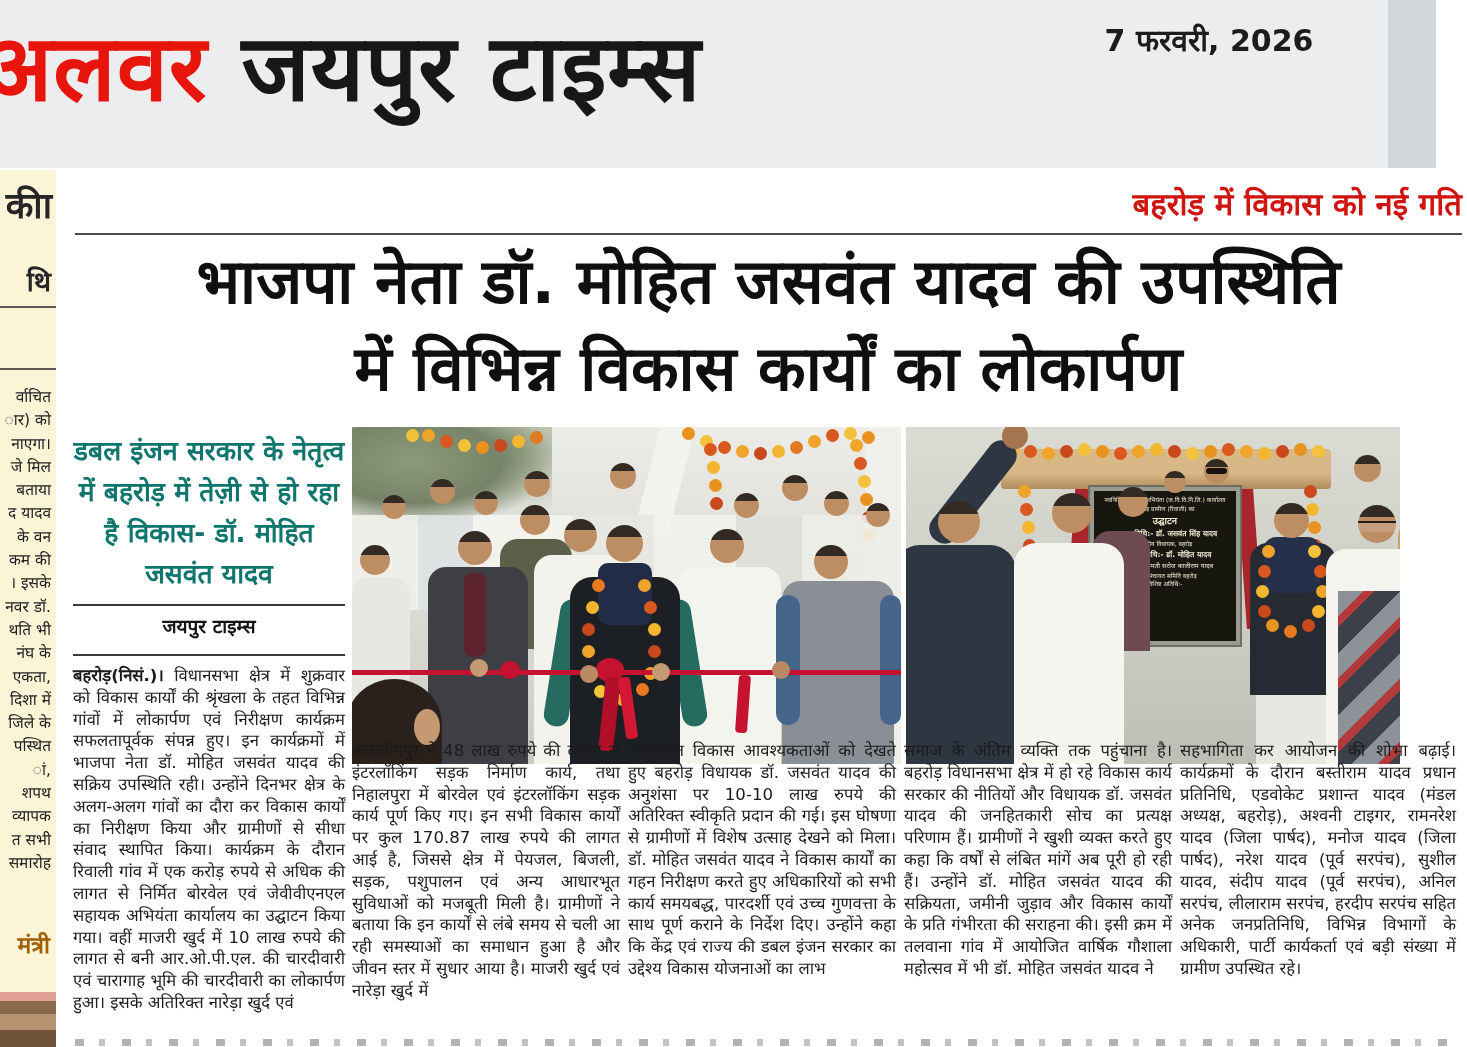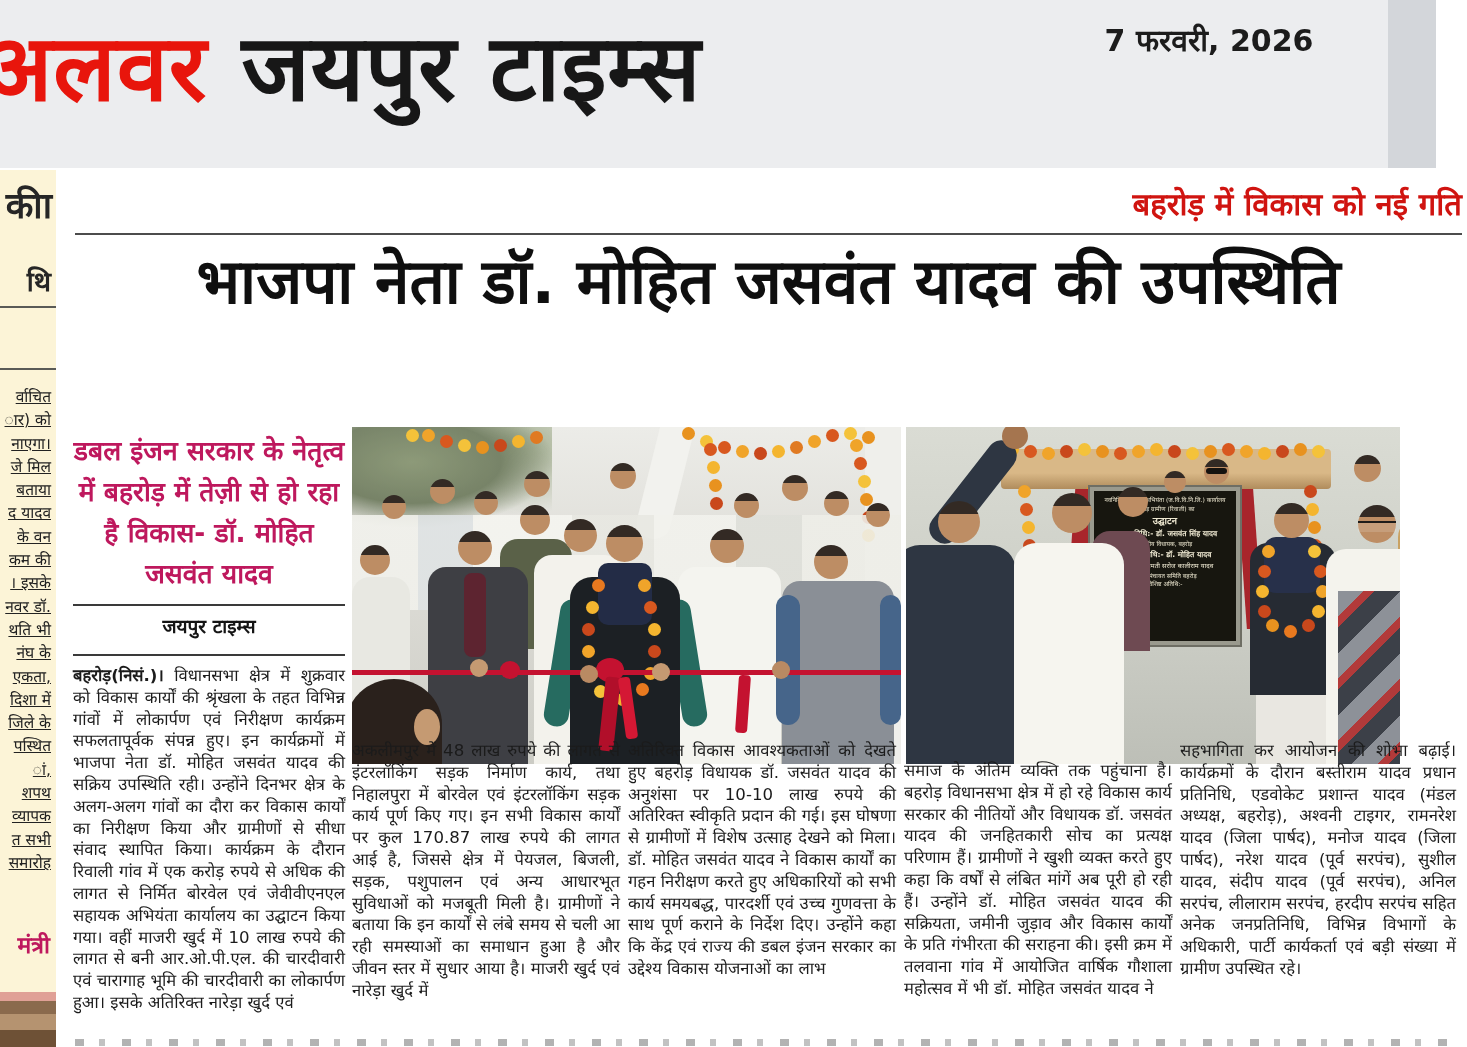--- a/index.html
+++ b/index.html
@@ -12,39 +12,39 @@
   .paper-title{font-size:92px;font-weight:700;color:#171717;letter-spacing:1px;}
   .dateline{position:absolute;left:1078px;top:20px;width:262px;text-align:center;
             font-weight:700;font-size:30px;line-height:42px;color:#1c1c1c;}
   .mh-strip{position:absolute;left:1388px;top:0;width:48px;height:168px;background:#d3d6da;}
   
   .side-strip{position:absolute;left:0;top:170px;width:56px;height:877px;background:#fcf4d7;overflow:hidden;}
   .ss-big{position:absolute;top:8px;right:4px;text-align:right;font-weight:700;font-size:36px;line-height:55px;color:#262626;}
   .ss-head{position:absolute;top:92px;right:5px;font-weight:700;font-size:27px;color:#262626;}
   .ss-rule{position:absolute;right:0;width:56px;height:2px;background:#5a5a56;}
   .ss-frags{position:absolute;top:216px;right:5px;text-align:right;font-size:15.5px;line-height:23.3px;color:#222;}
-  .ss-frag{display:block;text-decoration:underline;}
-  .ss-footer{position:absolute;top:758px;right:6px;font-weight:700;font-size:23px;color:#be185d;}
+  .ss-frag{display:block;}
+  .ss-footer{position:absolute;top:758px;right:6px;font-weight:700;font-size:23px;color:#a16207;}
   .ss-photo{position:absolute;left:0;top:822px;width:56px;height:55px;
      background:linear-gradient(180deg,#e0a096 0 9px,#8a6a4d 9px 22px,#b59370 22px 38px,#6e5136 38px);}
   
   .kicker{position:absolute;left:75px;top:182px;width:1387px;text-align:right;
           font-size:31px;font-weight:700;color:#d01410;}
   .head-rule{position:absolute;left:75px;top:233px;width:1387px;height:2px;background:#4c4c4c;}
   .headline{position:absolute;left:75px;top:238px;width:1387px;margin:0;text-align:center;
             font-size:62px;line-height:87px;font-weight:700;color:#0f0f0f;}
   
   .col1{position:absolute;left:73px;top:430px;width:272px;}
-  .subhead{margin:0;font-size:26.5px;line-height:41px;font-weight:700;text-align:center;color:#be185d;}
+  .subhead{margin:0;font-size:26.5px;line-height:41px;font-weight:700;text-align:center;color:#0f766e;}
   .rule{height:2px;background:#3a3a3a;margin:10px 0 0;}
   .byline{text-align:center;font-weight:700;font-size:19px;padding:7px 0 5px;color:#141414;}
   .bodytext{margin:0;font-size:16.6px;line-height:21.8px;text-align:justify;color:#1b1b1b;}
   .col1 .bodytext{margin-top:9px;}
   .colx{position:absolute;top:740px;width:268px;}
-  .c2{left:352px;} .c3{left:628px;} .c4{left:904px;margin-top:20px;} .c5{left:1180px;width:276px;}
+  .c2{left:352px;} .c3{left:628px;} .c4{left:904px;} .c5{left:1180px;width:276px;}
   
   .photo{position:absolute;overflow:hidden;margin:0;}
   .photo-left{left:352px;top:427px;width:549px;height:337px;
       background:linear-gradient(180deg,#ecece8 0%,#dddcd6 45%,#ccccc5 100%);}
   .photo-right{left:906px;top:427px;width:494px;height:337px;
       background:linear-gradient(180deg,#dadcd4 0%,#cbcdc5 60%,#bdbfb7 100%);}
   .dots{position:absolute;width:13px;height:13px;border-radius:50%;}
   .head{position:absolute;border-radius:50%;background:linear-gradient(180deg,#332a24 32%,#bd8d64 32%);}
   .torso{position:absolute;border-radius:18px 18px 0 0;}
   .plaque{position:absolute;left:184px;top:60px;width:150px;height:158px;background:#17160f;
@@ -103,20 +103,21 @@
         <span class="ss-frag">समारोह</span>
       </div>
     <div class="ss-footer">मंत्री</div>
     <div class="ss-photo"></div>
   </aside>
 
   <div class="kicker">बहरोड़ में विकास को नई गति</div>
   <div class="head-rule"></div>
   <h1 class="headline">
     <div>भाजपा नेता डॉ. मोहित जसवंत यादव की उपस्थिति</div>
+    <div>में विभिन्न विकास कार्यों का लोकार्पण</div>
   </h1>
 
   <section class="col1">
     <h2 class="subhead">डबल इंजन सरकार के नेतृत्व में बहरोड़ में तेज़ी से हो रहा है विकास- डॉ. मोहित जसवंत यादव</h2>
     <div class="rule"></div>
     <div class="byline">जयपुर टाइम्स</div>
     <div class="rule"></div>
     <p class="bodytext"><b>बहरोड़(निसं.)।</b> <span>विधानसभा क्षेत्र में शुक्रवार को विकास कार्यों की श्रृंखला के तहत विभिन्न गांवों में लोकार्पण एवं निरीक्षण कार्यक्रम सफलतापूर्वक संपन्न हुए। इन कार्यक्रमों में भाजपा नेता डॉ. मोहित जसवंत यादव की सक्रिय उपस्थिति रही। उन्होंने दिनभर क्षेत्र के अलग-अलग गांवों का दौरा कर विकास कार्यों का निरीक्षण किया और ग्रामीणों से सीधा संवाद स्थापित किया। कार्यक्रम के दौरान रिवाली गांव में एक करोड़ रुपये से अधिक की लागत से निर्मित बोरवेल एवं जेवीवीएनएल सहायक अभियंता कार्यालय का उद्घाटन किया गया। वहीं माजरी खुर्द में 10 लाख रुपये की लागत से बनी आर.ओ.पी.एल. की चारदीवारी एवं चारागाह भूमि की चारदीवारी का लोकार्पण हुआ। इसके अतिरिक्त नारेड़ा खुर्द एवं</span></p>
   </section>
 

